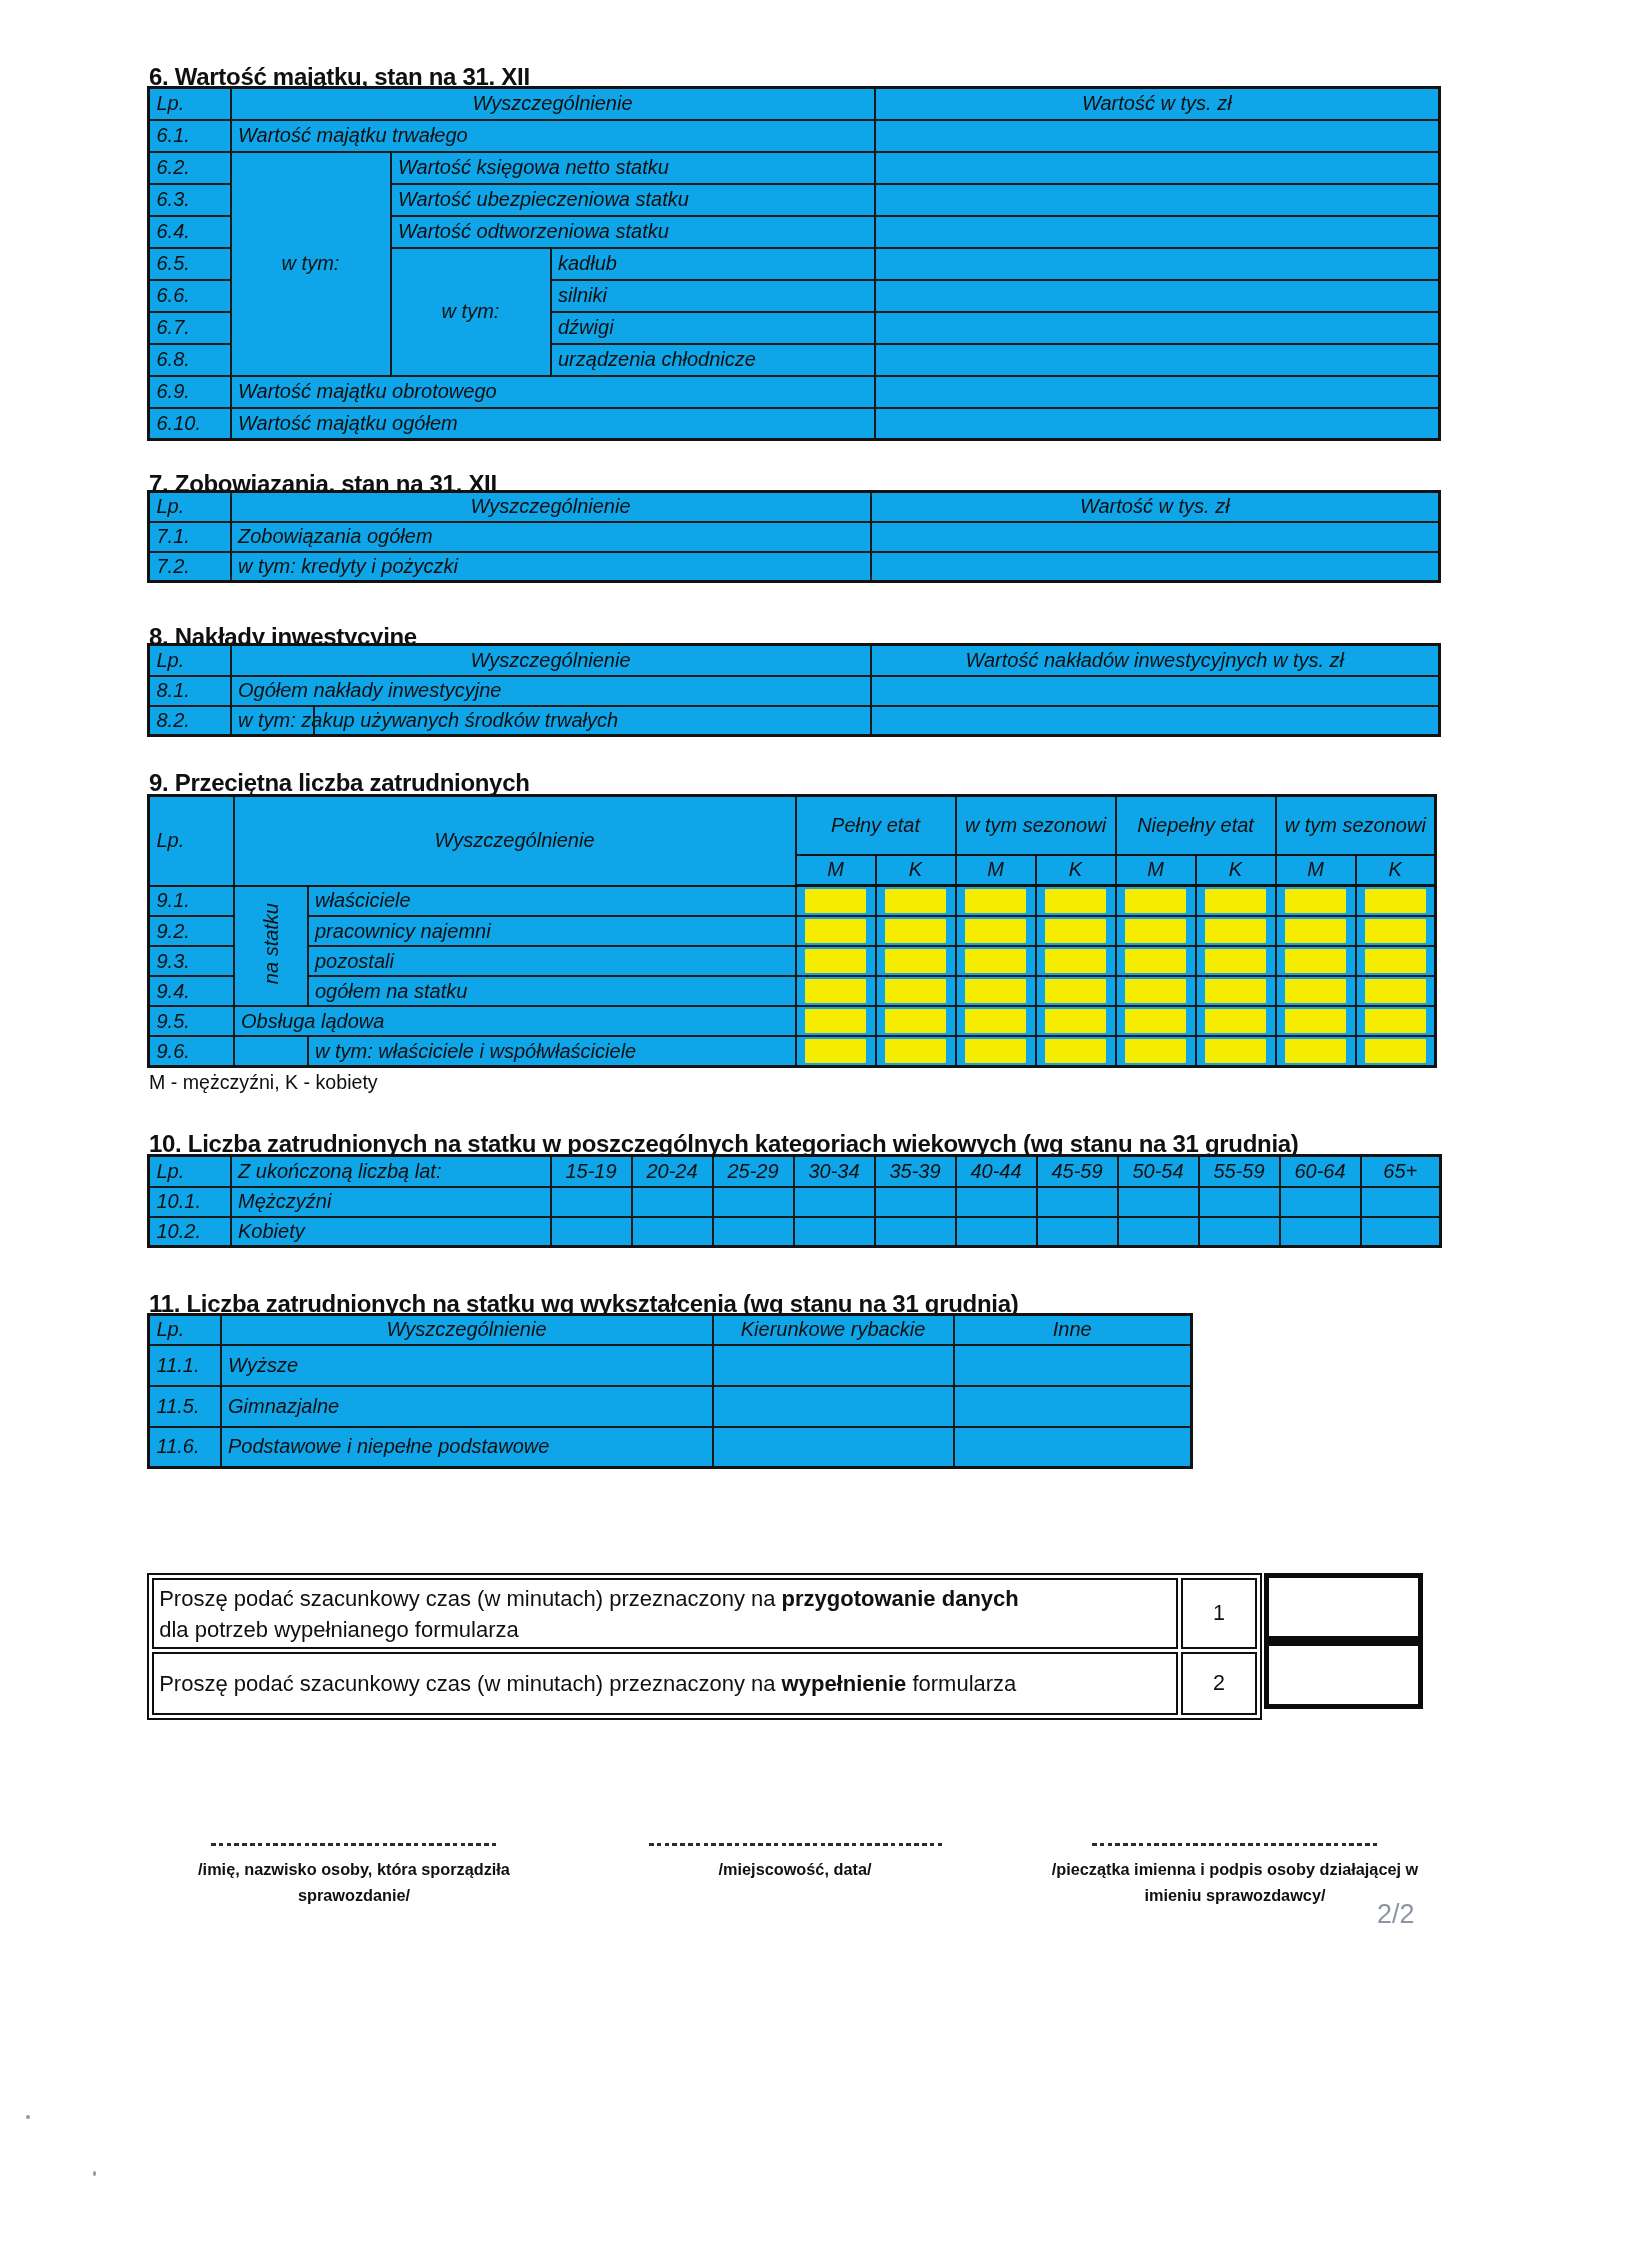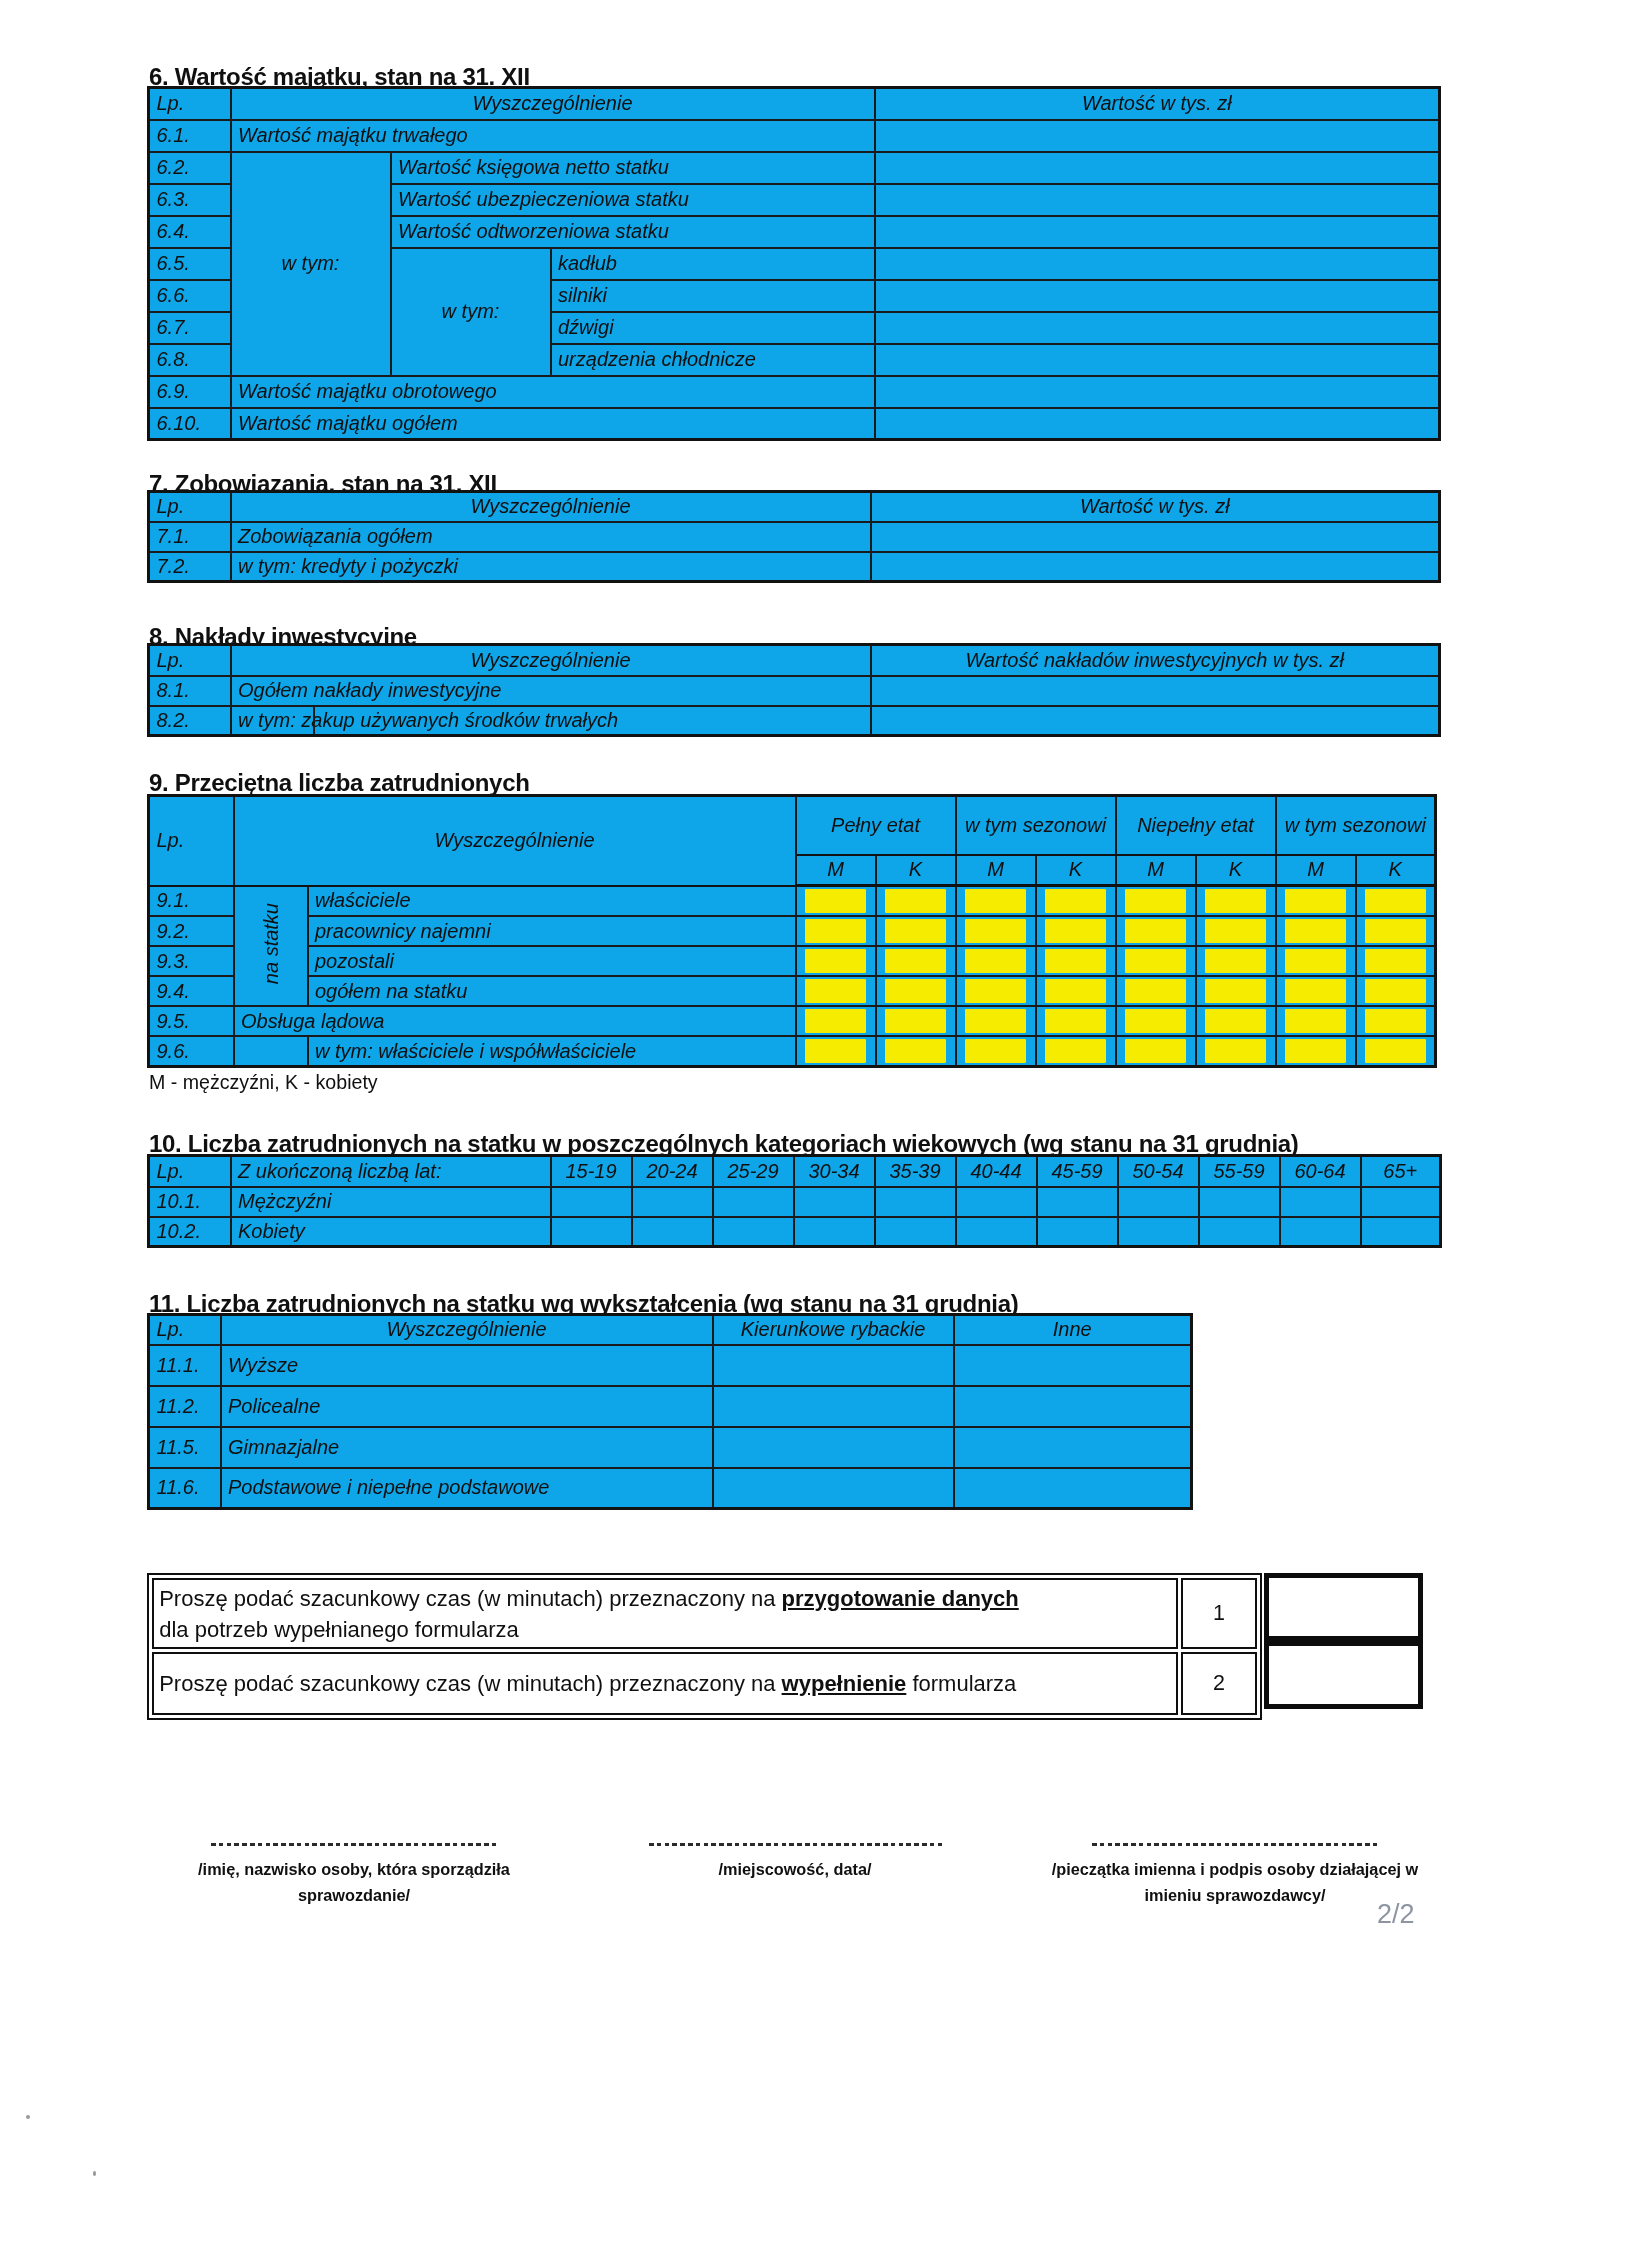--- a/index.html
+++ b/index.html
@@ -34,21 +34,21 @@
   .mark{height:24px;margin:2px 2px;background:var(--hl);border-radius:1.3px;}
   .nest{position:relative;padding-left:91px;}
   .nestline{position:absolute;left:81px;top:-1.3px;bottom:-1.3px;width:2px;background:#1a1a1a;}
   .footnote{position:absolute;left:149px;top:1071px;font-size:19.6px;}
   
   table.timetbl{position:absolute;left:147px;top:1573px;width:1115px;
     border-collapse:separate;border-spacing:3.3px;border:2.6px solid #0e0e0e;table-layout:fixed;background:#fff;}
   table.timetbl td{border:2.6px solid #0e0e0e;box-sizing:border-box;vertical-align:middle;}
   td.ttext{font-size:22px;line-height:31px;padding:2.6px 5.2px;}
   td.tnum{width:76px;text-align:center;font-size:21.5px;}
-  .b{font-weight:bold;text-decoration:underline;}
+  .b{font-weight:bold;}
   .blk{display:block;}
   .ansbox{position:absolute;left:1264px;width:159px;height:68px;border:5.2px solid #0c0c0c;box-sizing:border-box;background:#fff;}
   
   .dotline{position:absolute;top:1843px;height:3.3px;
     background:repeating-linear-gradient(90deg,#2b2b2b 0 4.6px,transparent 4.6px 7.8px);}
   .cap{position:absolute;top:1856px;width:456px;text-align:center;font-size:16.3px;font-weight:bold;line-height:26px;}
   .pagenum{position:absolute;left:1377px;top:1899px;font-size:27px;color:var(--pgc);}
   .speck{position:absolute;background:#9a9a9a;border-radius:50%;}
 </style>
 </head>
@@ -465,26 +465,20 @@
     <td class="c">Kierunkowe rybackie</td>
     <td class="c">Inne</td>
   </tr>
   <tr>
     <td>11.1.</td>
     <td>Wyższe</td>
     <td></td>
         <td></td>
   </tr>
   <tr>
-    <td>11.2.</td>
-    <td>Policealne</td>
-    <td></td>
-        <td></td>
-  </tr>
-  <tr>
     <td>11.5.</td>
     <td>Gimnazjalne</td>
     <td></td>
         <td></td>
   </tr>
   <tr>
     <td>11.6.</td>
     <td>Podstawowe i niepełne podstawowe</td>
     <td></td>
         <td></td>

